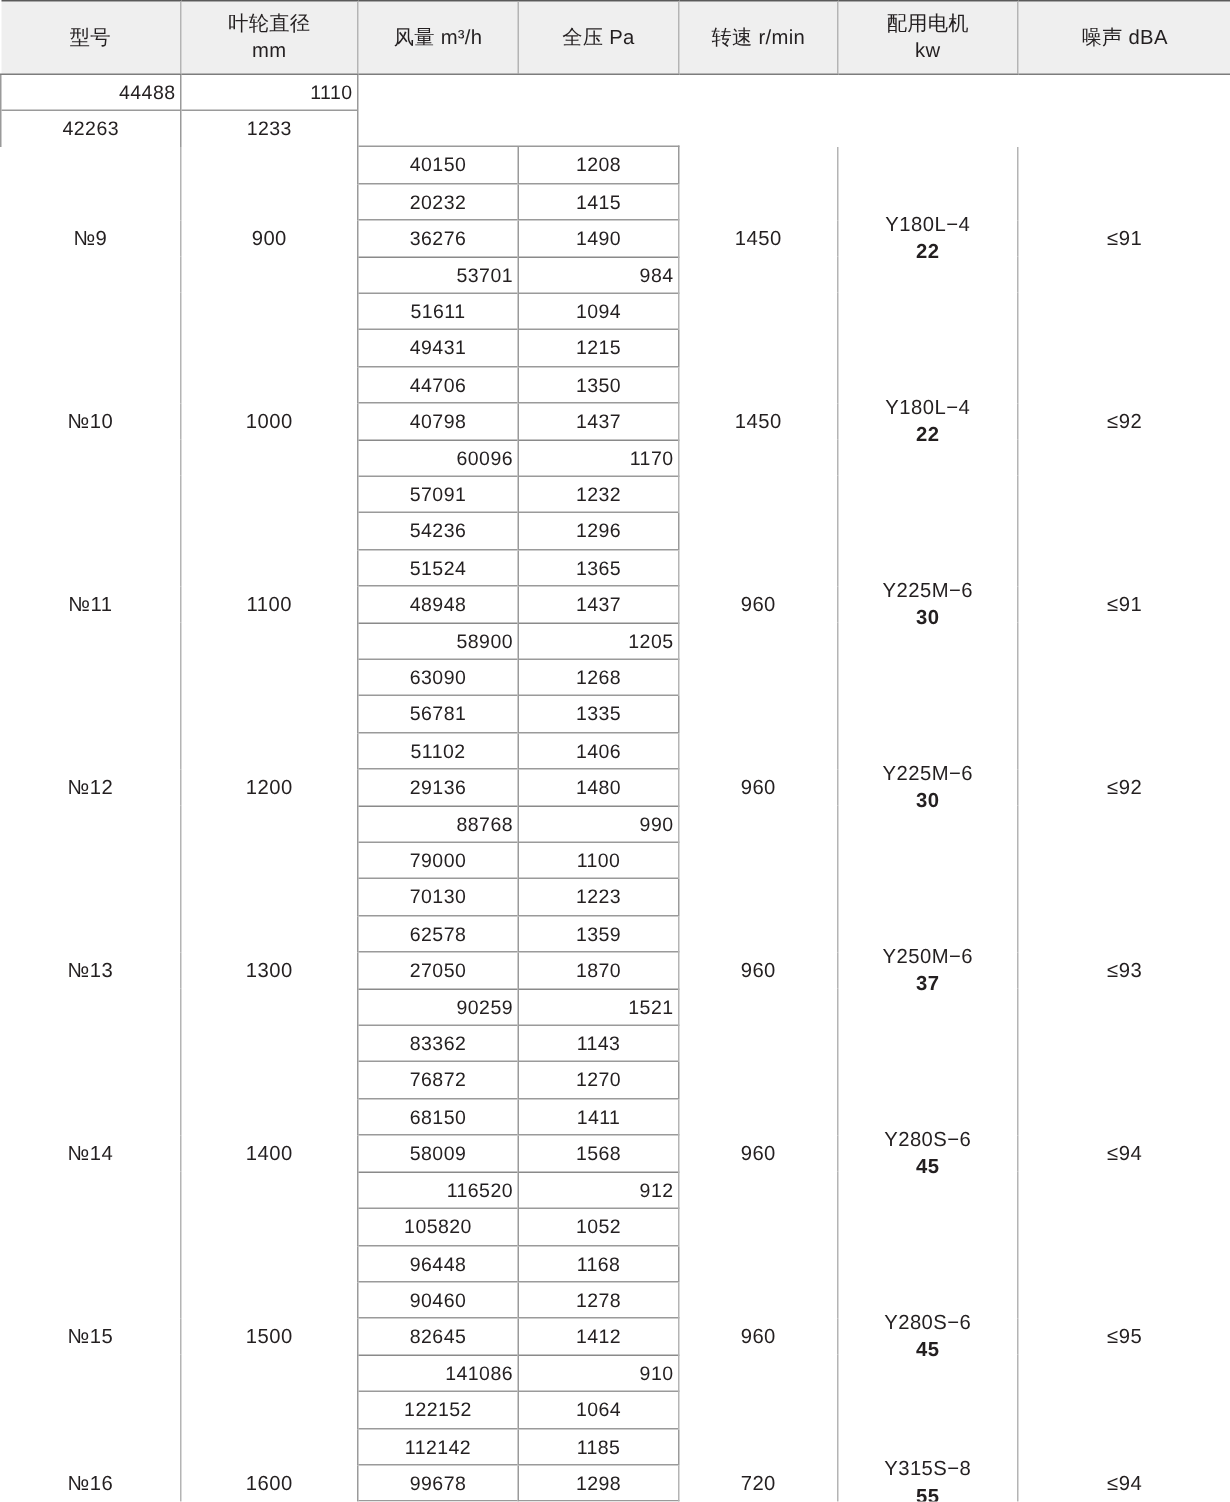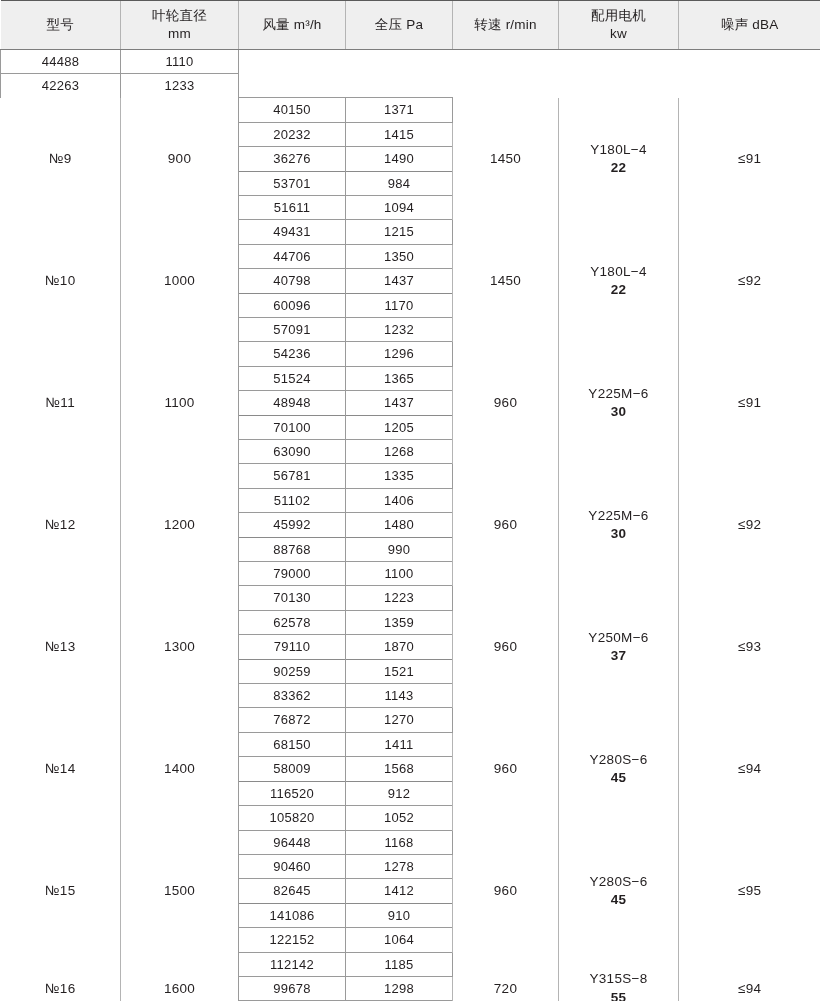--- a/index.html
+++ b/index.html
@@ -64,21 +64,21 @@
     border-left: 1px solid #9a9a9a;
     height: 23.4px;
     line-height: 23.4px;
     font-size: 13px;
   }
   tbody td.sub-cell.sub-inner-rule { border-top: 1px solid #9a9a9a; }
   tbody td.sub-cell.last-of-group  { border-right: 1px solid #9a9a9a; }
 
   
   tbody tr.group-start > td { border-top: 1.1px solid #8a8a8a; }
-  tbody tr.group-start > td.sub-cell { border-top: 1.1px solid #8a8a8a; }
+  tbody tr.group-start > td.sub-cell { border-top: 1.1px solid #8a8a8a; text-align: right; }
 
   tbody tr.table-end-row > td { border-bottom: 1.1px solid #8a8a8a; }
 
   .merged-text {
     font-size: 13.5px;
     line-height: 1.35;
     white-space: nowrap;
   }
   .motor-cell .motor-model { display: block; }
   .motor-cell .motor-power { display: block; font-weight: bold; }
@@ -113,21 +113,21 @@
         <td class="sub-cell  last-of-group">1110</td>
       </tr>
       <tr>
         <td class="sub-cell sub-inner-rule">42263</td>
         <td class="sub-cell sub-inner-rule last-of-group">1233</td>
       </tr>
       <tr>
         <td rowspan="5"><span class="merged-text">№9</span></td>
         <td rowspan="5" class="vsep-l"><span class="merged-text">900</span></td>
         <td class="sub-cell sub-inner-rule">40150</td>
-        <td class="sub-cell sub-inner-rule last-of-group">1371</td>
+        <td class="sub-cell sub-inner-rule last-of-group">1208</td>
         <td class="vsep-l" rowspan="5"><span class="merged-text">1450</span></td>
         <td class="vsep-l motor-cell" rowspan="5">
           <span class="merged-text motor-model">Y180L−4</span>
           <span class="merged-text motor-power">22</span>
         </td>
         <td class="vsep-l" rowspan="5"><span class="merged-text">≤91</span></td>
       </tr>
       <tr>
         <td class="sub-cell sub-inner-rule">20232</td>
         <td class="sub-cell sub-inner-rule last-of-group">1415</td>
@@ -186,21 +186,21 @@
       </tr>
       <tr>
         <td class="sub-cell sub-inner-rule">51524</td>
         <td class="sub-cell sub-inner-rule last-of-group">1365</td>
       </tr>
       <tr>
         <td class="sub-cell sub-inner-rule">48948</td>
         <td class="sub-cell sub-inner-rule last-of-group">1437</td>
       </tr>
       <tr class="group-start">
-        <td class="sub-cell">70100</td>
+        <td class="sub-cell">58900</td>
         <td class="sub-cell  last-of-group">1205</td>
       </tr>
       <tr>
         <td class="sub-cell sub-inner-rule">63090</td>
         <td class="sub-cell sub-inner-rule last-of-group">1268</td>
       </tr>
       <tr>
         <td rowspan="5"><span class="merged-text">№12</span></td>
         <td rowspan="5" class="vsep-l"><span class="merged-text">1200</span></td>
         <td class="sub-cell sub-inner-rule">56781</td>
@@ -210,21 +210,21 @@
           <span class="merged-text motor-model">Y225M−6</span>
           <span class="merged-text motor-power">30</span>
         </td>
         <td class="vsep-l" rowspan="5"><span class="merged-text">≤92</span></td>
       </tr>
       <tr>
         <td class="sub-cell sub-inner-rule">51102</td>
         <td class="sub-cell sub-inner-rule last-of-group">1406</td>
       </tr>
       <tr>
-        <td class="sub-cell sub-inner-rule">45992</td>
+        <td class="sub-cell sub-inner-rule">29136</td>
         <td class="sub-cell sub-inner-rule last-of-group">1480</td>
       </tr>
       <tr class="group-start">
         <td class="sub-cell">88768</td>
         <td class="sub-cell  last-of-group">990</td>
       </tr>
       <tr>
         <td class="sub-cell sub-inner-rule">79000</td>
         <td class="sub-cell sub-inner-rule last-of-group">1100</td>
       </tr>
@@ -238,21 +238,21 @@
           <span class="merged-text motor-model">Y250M−6</span>
           <span class="merged-text motor-power">37</span>
         </td>
         <td class="vsep-l" rowspan="5"><span class="merged-text">≤93</span></td>
       </tr>
       <tr>
         <td class="sub-cell sub-inner-rule">62578</td>
         <td class="sub-cell sub-inner-rule last-of-group">1359</td>
       </tr>
       <tr>
-        <td class="sub-cell sub-inner-rule">79110</td>
+        <td class="sub-cell sub-inner-rule">27050</td>
         <td class="sub-cell sub-inner-rule last-of-group">1870</td>
       </tr>
       <tr class="group-start">
         <td class="sub-cell">90259</td>
         <td class="sub-cell  last-of-group">1521</td>
       </tr>
       <tr>
         <td class="sub-cell sub-inner-rule">83362</td>
         <td class="sub-cell sub-inner-rule last-of-group">1143</td>
       </tr>

